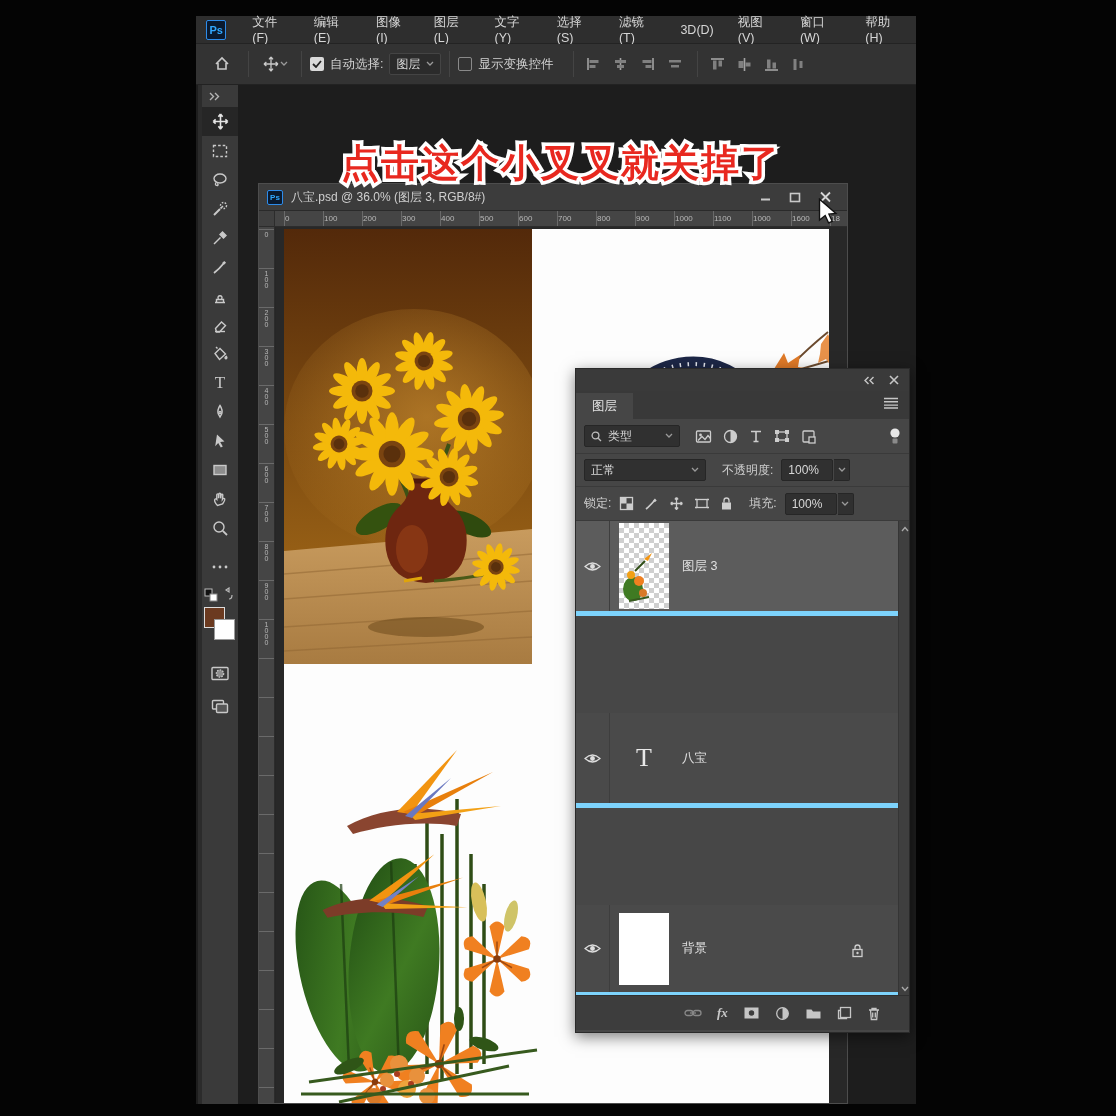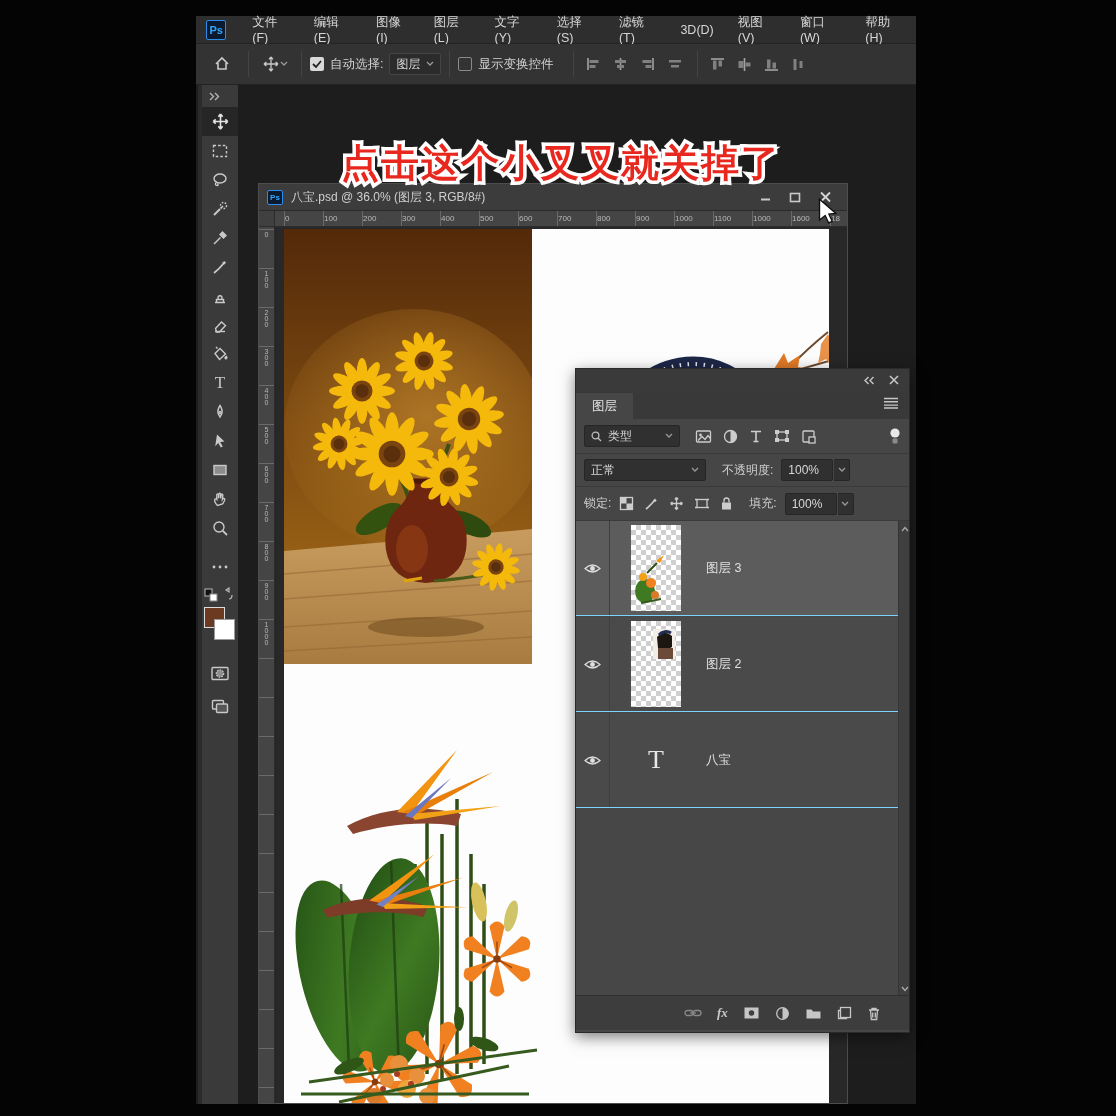--- a/index.html
+++ b/index.html
@@ -63,21 +63,21 @@
   .prow-lock{top:118px;height:34px;padding:0 8px;gap:8px;}
   .pf-icons{display:flex;align-items:center;gap:11px;margin-left:6px;}
   .pf-icons svg{stroke:#cdcdcd;fill:none;stroke-width:1.3;}
   .field{background:#303030;border:1px solid #262626;border-radius:2px;height:22px;display:inline-flex;align-items:center;color:#d8d8d8;font-size:12px;padding:0 6px;gap:6px;}
   .field .val{min-width:34px;text-align:left;}
   .chevbox{width:16px;height:22px;background:#303030;border:1px solid #262626;border-left:none;display:inline-flex;align-items:center;justify-content:center;margin-left:-7px;border-radius:0 2px 2px 0;}
   .lock-icons{display:flex;align-items:center;gap:10px;}
   .lock-icons svg{stroke:#cdcdcd;fill:none;stroke-width:1.3;}
   
   .layer-list{position:absolute;left:0;top:152px;width:100%;height:476px;background:#474747;overflow:hidden;}
-  .layer-row{position:absolute;left:0;width:324px;height:95px;display:flex;align-items:center;border-bottom:1px solid #7dd3fc;background:#4a4a4a;gap:12px;}
+  .layer-row{position:absolute;left:0;width:324px;height:95px;display:flex;align-items:center;border-bottom:5px solid #7dd3fc;background:#4a4a4a;}
   .layer-row.selected{background:#5c5c5c;}
   .eye-col{width:34px;height:100%;display:flex;align-items:center;justify-content:center;border-right:1px solid #3e3e3e;flex:0 0 34px;}
   .thumb{position:relative;width:50px;height:86px;margin-left:9px;flex:0 0 50px;background-color:#fff;
      background-image:linear-gradient(45deg,#cfcfcf 25%,transparent 25%,transparent 75%,#cfcfcf 75%),linear-gradient(45deg,#cfcfcf 25%,transparent 25%,transparent 75%,#cfcfcf 75%);
      background-size:10px 10px;background-position:0 0,5px 5px;overflow:hidden;}
   .thumb.plain{background-image:none;background-color:#fff;}
   .thumb-t{width:50px;height:86px;margin-left:9px;flex:0 0 50px;display:flex;align-items:center;justify-content:center;background:transparent;}
   .thumb-t span{font-family:"Liberation Serif","DejaVu Serif",serif;font-size:26px;color:#e8e8e8;}
   .layer-name{margin-left:13px;color:#e0e0e0;font-size:12.5px;}
   .corner{position:absolute;width:7px;height:7px;border:2px solid #fff;}
@@ -700,52 +700,50 @@
                 <path d="M25 36 l8-6-4 8z" fill="#f29410"></path>
             </svg>
             <span class="corner c-tl"></span>
             <span class="corner c-tr"></span>
             <span class="corner c-bl"></span>
             <span class="corner c-br"></span>
           </div>
           <div class="layer-name">图层 3</div>
         </div>
 
-        <div class="layer-row" style="top:96px">
-          <div class="eye-col">
-            <svg width="17" height="11" viewBox="0 0 17 11">
-                <path d="M1 5.5 Q8.5 -1.5 16 5.5 Q8.5 12.5 1 5.5 Z" stroke="#dedede" fill="none" stroke-width="1.2"></path>
-                <circle cx="8.5" cy="5.5" r="2.4" fill="#dedede"></circle>
-              </svg>
-          </div>
-          <div class="thumb">
-            <svg width="50" height="86" viewBox="0 0 50 86" style="position:absolute;left:0;top:0">
-              <rect x="22" y="8" width="22" height="30" fill="#f2ede6"></rect>
-              <path d="M26 16 Q33 8 41 15 L41 26 Q33 32 27 27 Z" fill="#1d1712"></path>
-              <path d="M28 14 A9 9 0 0 1 40 12" stroke="#232e55" fill="none" stroke-width="3"></path>
-              <rect x="27" y="27" width="15" height="11" fill="#6b4a3a"></rect>
-            </svg>
-          </div>
-          <div class="layer-name">图层 2</div>
-        </div>
 
         <div class="layer-row" style="top:192px">
           <div class="eye-col">
             <svg width="17" height="11" viewBox="0 0 17 11">
                 <path d="M1 5.5 Q8.5 -1.5 16 5.5 Q8.5 12.5 1 5.5 Z" stroke="#dedede" fill="none" stroke-width="1.2"></path>
                 <circle cx="8.5" cy="5.5" r="2.4" fill="#dedede"></circle>
               </svg>
           </div>
           <div class="thumb-t">
             <span>T</span>
           </div>
           <div class="layer-name">八宝</div>
         </div>
 
 
+        <div class="layer-row" style="top:384px;height:92px">
+          <div class="eye-col">
+            <svg width="17" height="11" viewBox="0 0 17 11">
+                <path d="M1 5.5 Q8.5 -1.5 16 5.5 Q8.5 12.5 1 5.5 Z" stroke="#dedede" fill="none" stroke-width="1.2"></path>
+                <circle cx="8.5" cy="5.5" r="2.4" fill="#dedede"></circle>
+              </svg>
+          </div>
+          <div class="thumb plain" style="height:72px"></div>
+          <div class="layer-name">背景</div>
+          <svg width="13" height="15" viewBox="0 0 13 15" style="position:absolute;right:36px;top:38px">
+              <rect x="2" y="6.5" width="9" height="7" fill="none" stroke="#cdcdcd" stroke-width="1.3"></rect>
+              <path d="M4 6.5V4.5a2.5 2.5 0 0 1 5 0v2" fill="none" stroke="#cdcdcd" stroke-width="1.3"></path>
+              <circle cx="6.5" cy="10" r="1.2" fill="#cdcdcd"></circle>
+            </svg>
+        </div>
       </div>
 
       <div class="list-scroll">
         <div class="scroll-arrow" style="top:2px">
             <svg width="8" height="6" viewBox="0 0 8 6">
               <path d="M1 5l3-3.5L7 5" stroke="#aaa" fill="none" stroke-width="1.3"></path>
             </svg>
           </div>
         <div class="scroll-arrow" style="bottom:2px">
             <svg width="8" height="6" viewBox="0 0 8 6">

